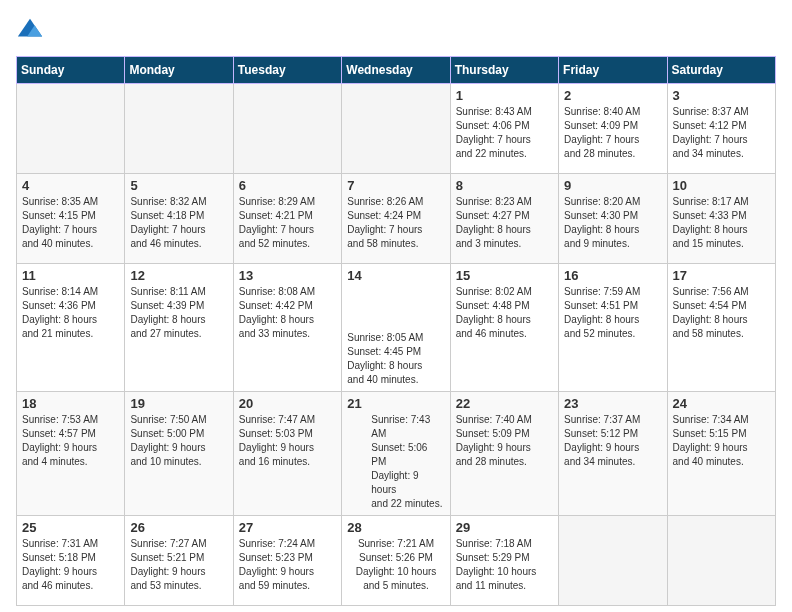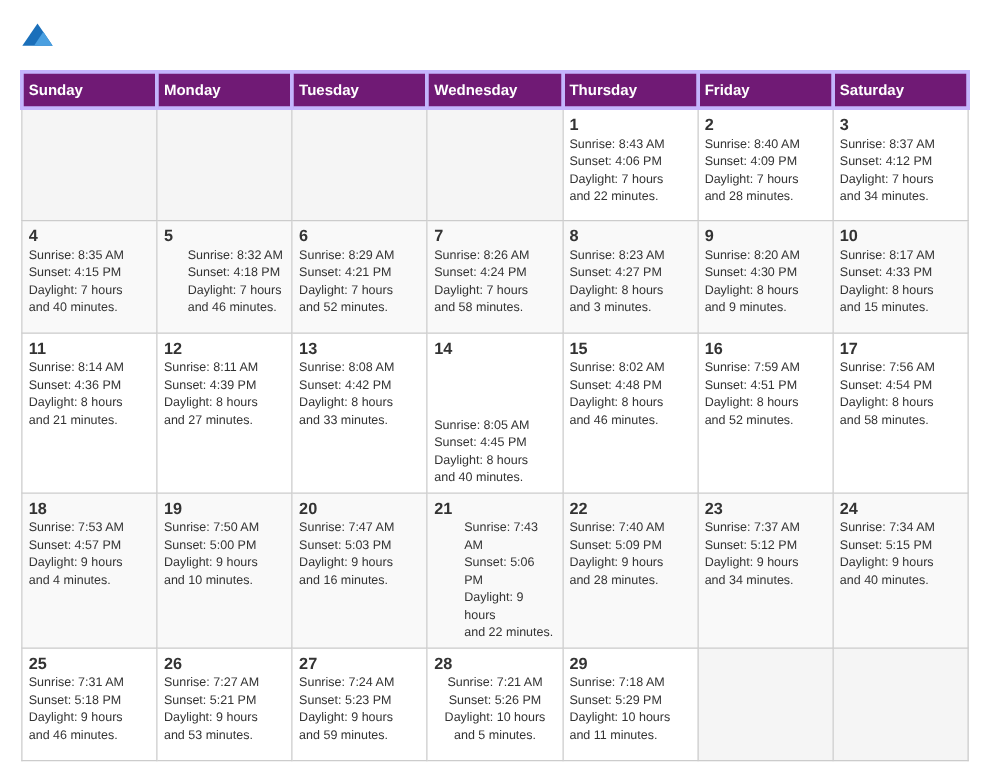--- a/index.html
+++ b/index.html
@@ -49,27 +49,27 @@
     .subtitle {
       font-size: 14px;
       color: #555;
     }
     table {
       width: 100%;
       border-collapse: collapse;
       table-layout: fixed;
     }
     th {
-      background-color: #701a75;
+      background-color: #0c4a6e;
       color: #fff;
       font-size: 12px;
       font-weight: bold;
       padding: 6px 4px;
       text-align: left;
-      border: 3px solid #c4b5fd;
+      border: 1px solid #c4b5fd;
     }
     td {
       vertical-align: top;
       border: 1px solid #ccc;
       padding: 4px 5px;
       font-size: 10px;
       color: #333;
       height: 90px;
       background: #fff;
     }
@@ -159,21 +159,21 @@
       <tr>
         <td>
           <span class="day-num">4</span>
           <div class="day-info" style="white-space: pre-line;">Sunrise: 8:35 AM
 Sunset: 4:15 PM
 Daylight: 7 hours
 and 40 minutes.</div>
         </td>
         <td>
           <span class="day-num">5</span>
-          <div class="day-info" style="white-space: pre-line; margin-left: 19px;">Sunrise: 8:32 AM
+          <div class="day-info" style="white-space: pre-line;">Sunrise: 8:32 AM
 Sunset: 4:18 PM
 Daylight: 7 hours
 and 46 minutes.</div>
         </td>
         <td>
           <span class="day-num">6</span>
           <div class="day-info" style="white-space: pre-line;">Sunrise: 8:29 AM
 Sunset: 4:21 PM
 Daylight: 7 hours
 and 52 minutes.</div>

